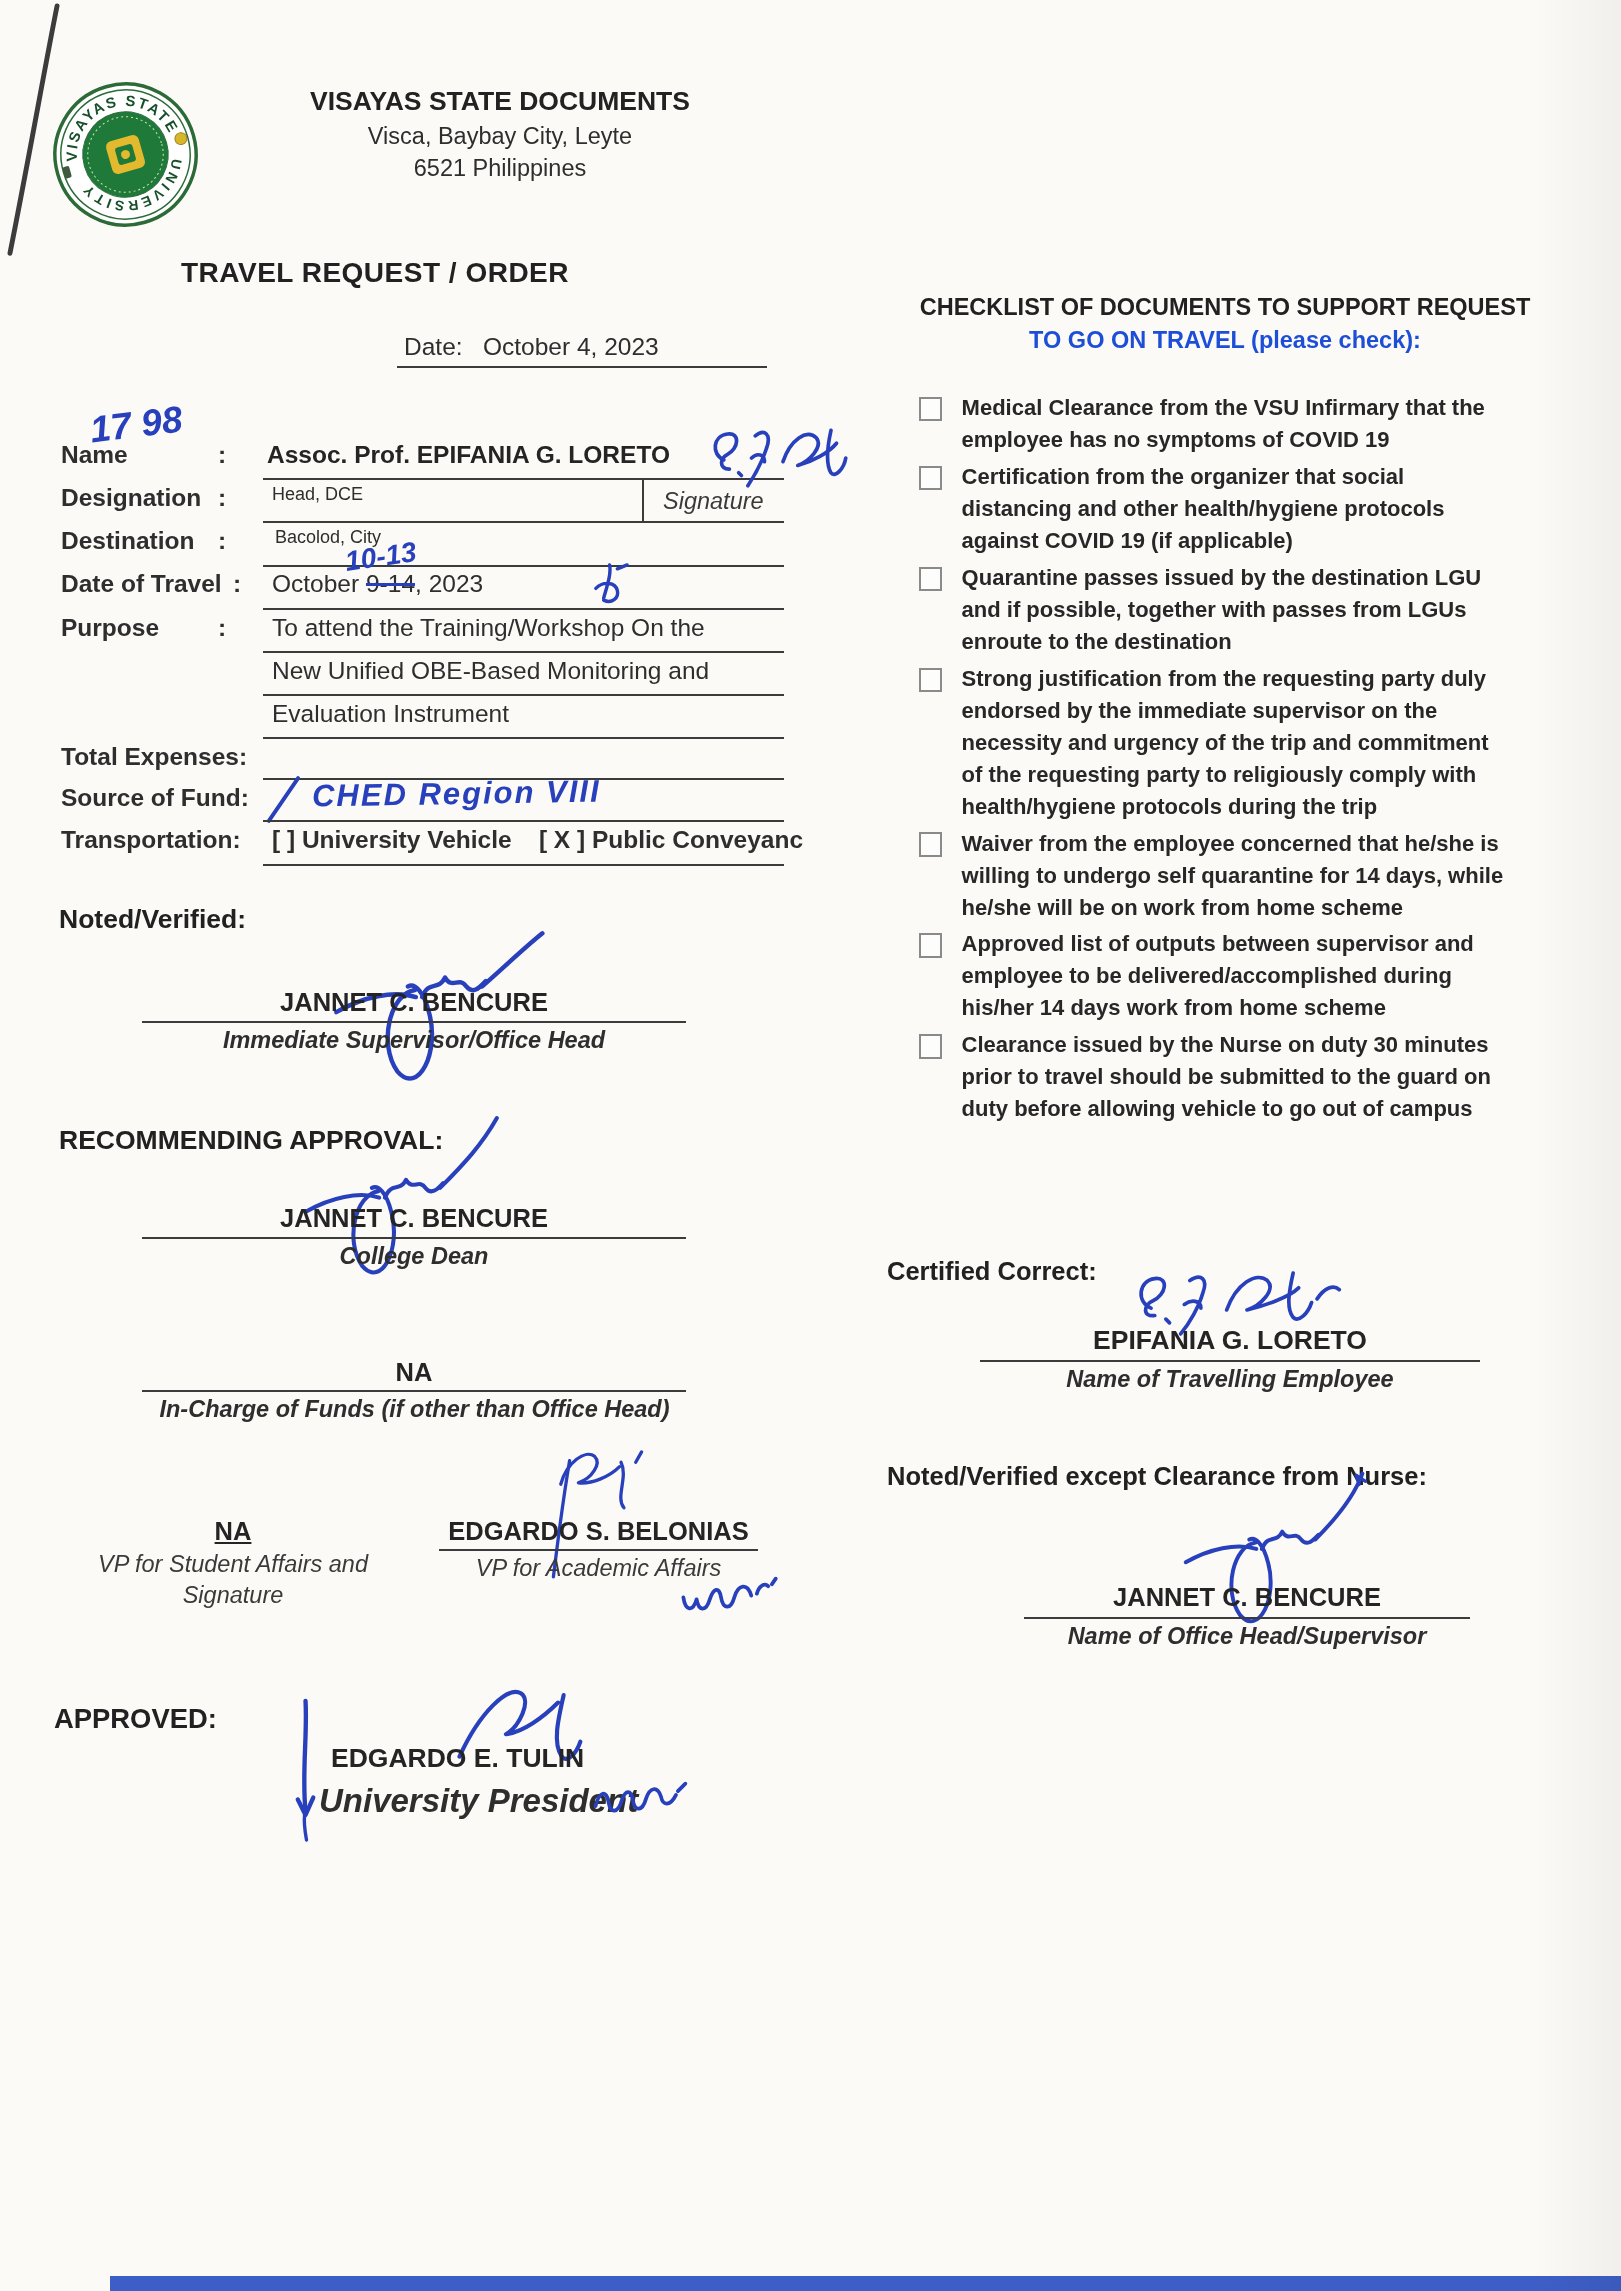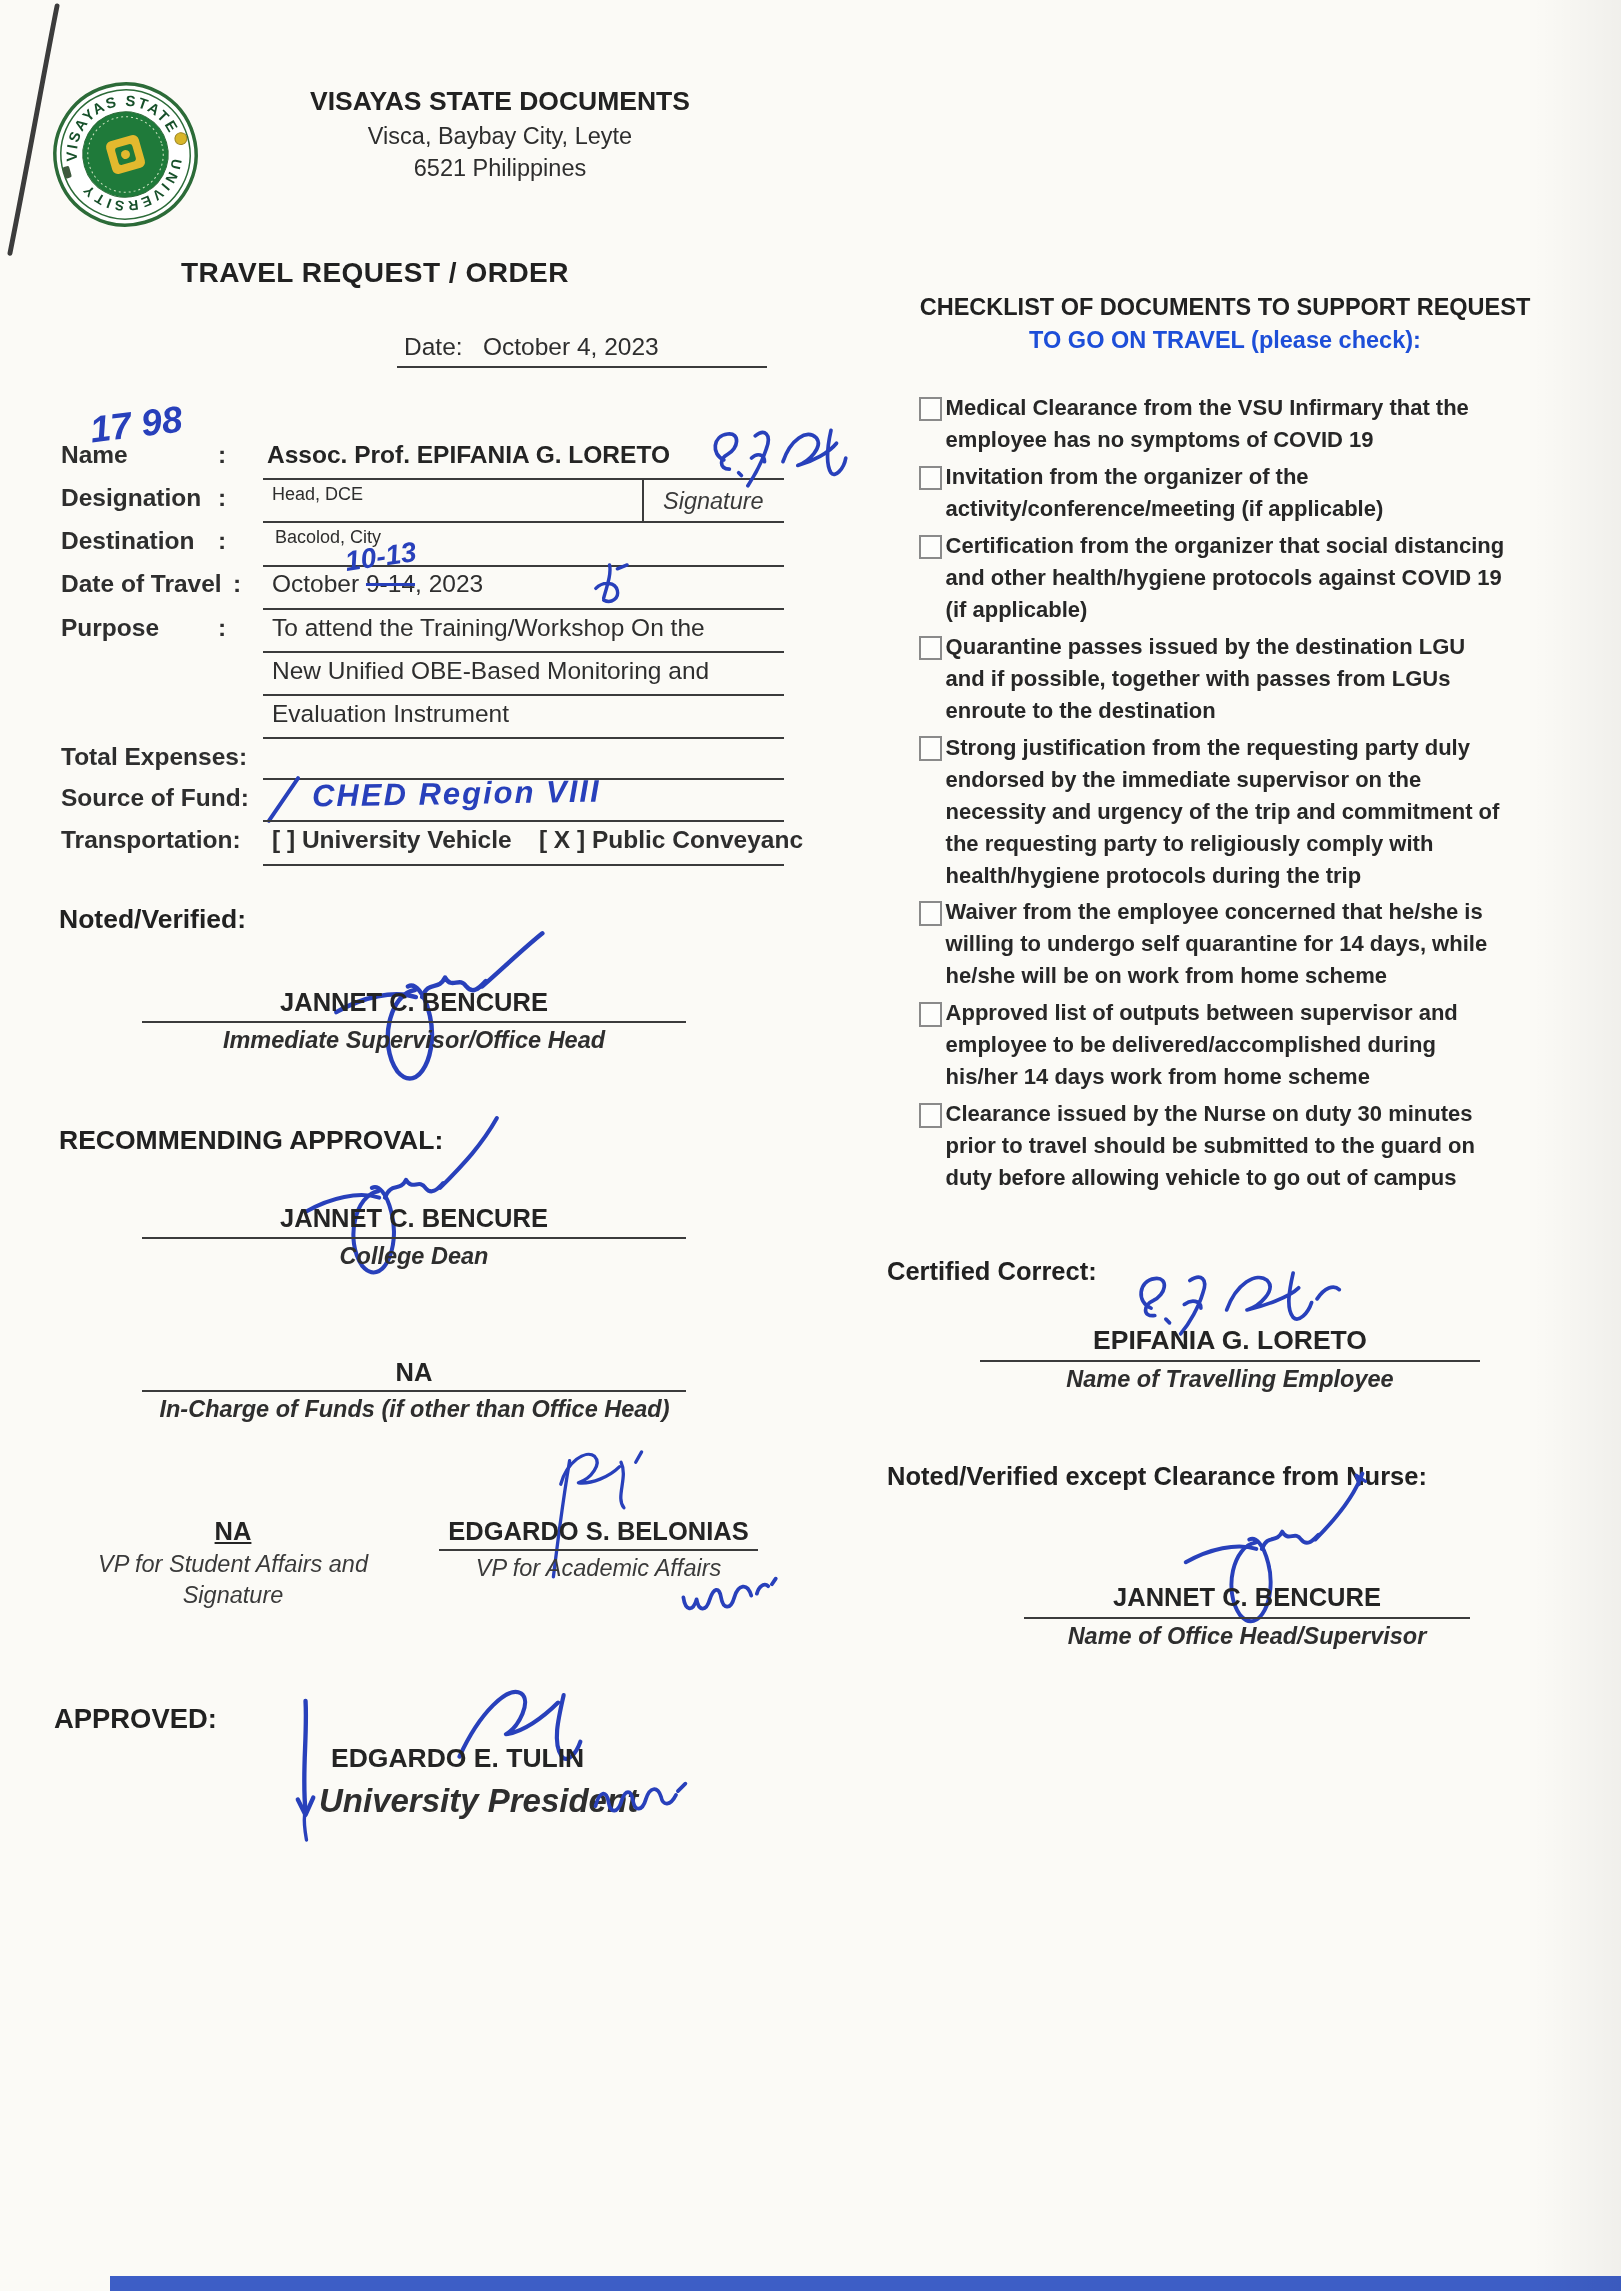--- a/index.html
+++ b/index.html
@@ -10,21 +10,21 @@
   .abs{position:absolute;}
   .b{font-weight:bold;}
   .i{font-style:italic;}
   .c{text-align:center;}
   .line{position:absolute;height:2px;background:#3b3b3b;}
   .vline{position:absolute;width:2px;background:#3b3b3b;}
   .hw{color:#2840bb;font-style:italic;font-weight:bold;}
   svg.sig{position:absolute;overflow:visible;}
   svg.sig path{fill:none;stroke:#2840bb;stroke-linecap:round;stroke-linejoin:round;}
   .strike{text-decoration:line-through;text-decoration-color:#2840bb;text-decoration-thickness:2.9px;}
-  .chk-item{display:flex;gap:4px;margin-bottom:4.9px;}
+  .chk-item{display:flex;gap:20px;margin-bottom:4.9px;}
   .chk-box{flex:0 0 auto;width:18.6px;height:20.6px;border:2px solid #8a8a8a;margin-top:4.9px;background:#fdfdfb;}
   .chk-text{font-weight:bold;font-size:22px;line-height:32px;color:#272727;}
   .role{font-style:italic;font-weight:bold;font-size:23.5px;}
   .role-lite{font-style:italic;font-size:23.5px;color:#3a3a3a;}
   .signame{font-weight:bold;font-size:25.5px;color:#242424;}
 </style>
 </head>
 <body>
 
 <div class="page">
@@ -190,24 +190,20 @@
   <div class="abs b c" style="left:887px;top:294px;width:676px;font-size:23.5px;color:#212121">CHECKLIST OF DOCUMENTS TO SUPPORT REQUEST</div>
   <div class="abs b c" style="left:887px;top:327px;width:676px;font-size:23.5px;color:#1d4ed8">TO GO ON TRAVEL (please check):</div>
 
   <div class="abs" style="left:919px;top:392px;width:588px">
     <div class="chk-item">
       <span class="chk-box"></span>
       <span class="chk-text">Medical Clearance from the VSU Infirmary that the employee has no symptoms of COVID 19</span>
     </div>
     <div class="chk-item">
       <span class="chk-box"></span>
-      <span class="chk-text">Invitation from the organizer of the activity/conference/meeting (if applicable)</span>
-    </div>
-    <div class="chk-item">
-      <span class="chk-box"></span>
       <span class="chk-text">Certification from the organizer that social distancing and other health/hygiene protocols against COVID 19 (if applicable)</span>
     </div>
     <div class="chk-item">
       <span class="chk-box"></span>
       <span class="chk-text">Quarantine passes issued by the destination LGU and if possible, together with passes from LGUs enroute to the destination</span>
     </div>
     <div class="chk-item">
       <span class="chk-box"></span>
       <span class="chk-text">Strong justification from the requesting party duly endorsed by the immediate supervisor on the necessity and urgency of the trip and commitment of the requesting party to religiously comply with health/hygiene protocols during the trip</span>
     </div>

